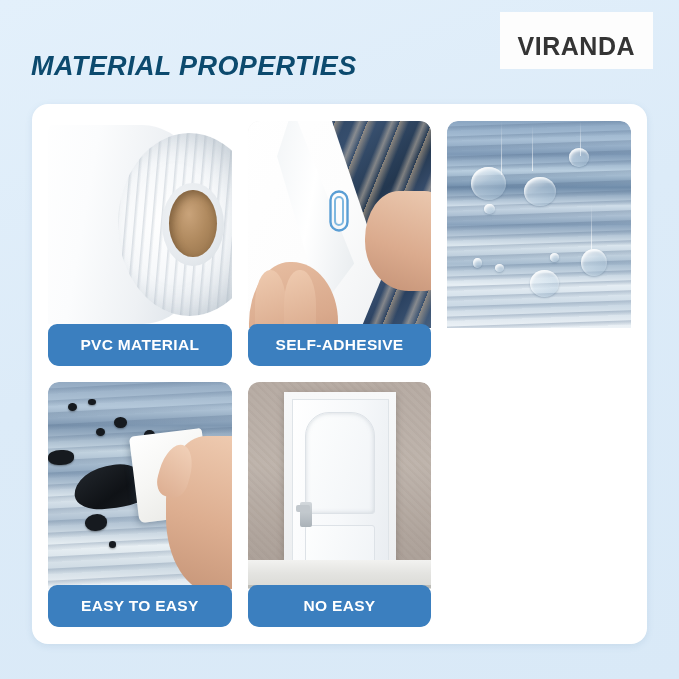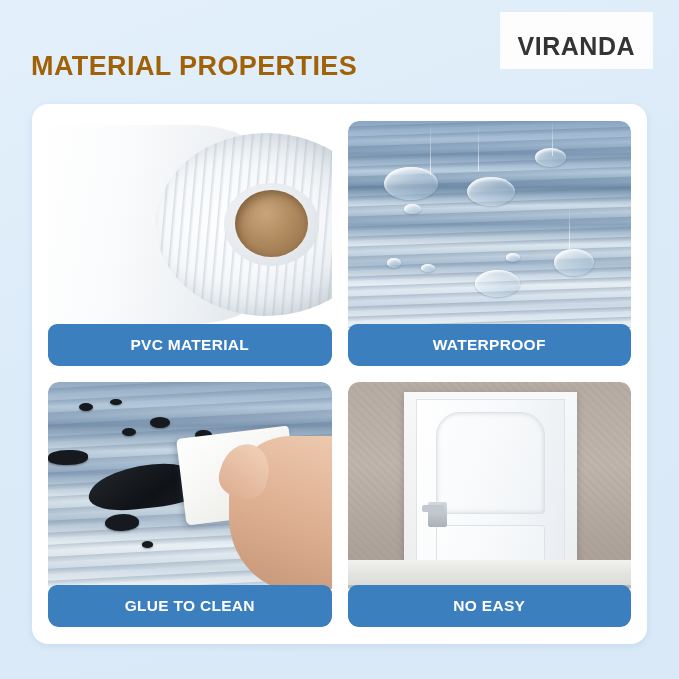--- a/index.html
+++ b/index.html
@@ -40,42 +40,43 @@
     white-space: nowrap;
   }
 
   .page-title {
     position: absolute;
     left: 31px;
     top: 52px;
     font-size: 27px;
     font-weight: bold;
     letter-spacing: 0.4px;
-    color: #a16207;
+    color: #0c4a6e;
     line-height: 1.1;
     white-space: nowrap;
+    font-style: italic;
   }
 
   
   .panel {
     position: absolute;
     left: 32px;
     top: 104px;
     width: 615px;
     height: 540px;
     background: #ffffff;
     border-radius: 16px;
     box-shadow: 0 2px 7px rgba(80,120,160,0.13);
     box-sizing: border-box;
     padding: 17px 16px;
   }
 
   .grid {
     display: grid;
-    grid-template-columns: repeat(2, 1fr);
+    grid-template-columns: repeat(3, 1fr);
     grid-template-rows: repeat(2, 1fr);
     gap: 16px 16px;
     width: 100%;
     height: 100%;
   }
 
   
   .card {
     position: relative;
     border-radius: 11px;
@@ -438,56 +439,71 @@
           <div class="pvc-sheet"></div>
           <div class="pvc-roll">
             <div class="pvc-core-outer"></div>
             <div class="pvc-core"></div>
           </div>
         </div>
         <div class="card-label">PVC MATERIAL</div>
       </div>
 
 
+      <div class="card">
+        <div class="card-media m-adh">
+          <div class="adh-marble"></div>
+          <div class="adh-backing"></div>
+          <div class="adh-fold"></div>
+          <svg class="adh-clip" viewBox="0 0 22 44">
+            <rect x="2.5" y="2.5" width="17" height="39" rx="8.5" ry="8.5" fill="none" stroke="#5a9ed4" stroke-width="2.4"></rect>
+            <rect x="7" y="8" width="8" height="28" rx="4" ry="4" fill="none" stroke="#7fb8e0" stroke-width="2"></rect>
+          </svg>
+          <div class="adh-hand-l"></div>
+          <div class="adh-finger" style="left:4%;"></div>
+          <div class="adh-finger" style="left:20%;"></div>
+          <div class="adh-hand-r"></div>
+        </div>
+        <div class="card-label">SELF-ADHESIVE</div>
+      </div>
 
       <div class="card">
         <div class="card-media m-water">
           <div class="trail" style="left:29%; top:0%;  height:26%;"></div>
           <div class="trail" style="left:46%; top:2%;  height:22%;"></div>
           <div class="trail" style="left:72%; top:0%;  height:17%;"></div>
           <div class="trail" style="left:78%; top:40%; height:22%;"></div>
           <div class="drop" style="left:13%; top:22%; width:19%;  height:16%;"></div>
           <div class="drop" style="left:42%; top:27%; width:17%;  height:14%;"></div>
           <div class="drop" style="left:66%; top:13%; width:11%;  height:9%;"></div>
           <div class="drop" style="left:20%; top:40%; width:6%;   height:5%;"></div>
           <div class="drop" style="left:73%; top:62%; width:14%;  height:13%;"></div>
           <div class="drop" style="left:45%; top:72%; width:16%;  height:13%;"></div>
           <div class="drop" style="left:14%; top:66%; width:5%;   height:5%;"></div>
           <div class="drop" style="left:26%; top:69%; width:5%;   height:4%;"></div>
           <div class="drop" style="left:56%; top:64%; width:5%;   height:4%;"></div>
         </div>
-        <div class="card-label">WATERPROOF</div>
       </div>
 
       <div class="card">
         <div class="card-media m-clean">
           <div class="stain" style="left:11%; top:10%; width:5%; height:4%;"></div>
           <div class="stain" style="left:22%; top:8%;  width:4%; height:3%;"></div>
           <div class="stain" style="left:36%; top:17%; width:7%; height:5%;"></div>
           <div class="stain" style="left:26%; top:22%; width:5%; height:4%;"></div>
           <div class="stain" style="left:52%; top:23%; width:6%; height:5%;"></div>
           <div class="stain-big"></div>
           <div class="stain" style="left:0%;  top:33%; width:14%; height:7%; border-radius:50% 40% 50% 40%;"></div>
           <div class="stain" style="left:20%; top:64%; width:12%; height:8%; border-radius:55% 45% 50% 45%;"></div>
           <div class="stain" style="left:33%; top:77%; width:4%; height:3%;"></div>
           <div class="clean-cloth"></div>
           <div class="clean-hand"></div>
           <div class="clean-thumb"></div>
         </div>
-        <div class="card-label">GLUE TO CLEAN</div>
+        <div class="card-label">EASY TO EASY</div>
       </div>
 
       <div class="card">
         <div class="card-media m-door">
           <div class="door-frame">
             <div class="door-leaf">
               <div class="door-panel-top"></div>
               <div class="door-panel-bot"></div>
               <div class="door-handle"></div>
               <div class="door-handle-bar"></div>

